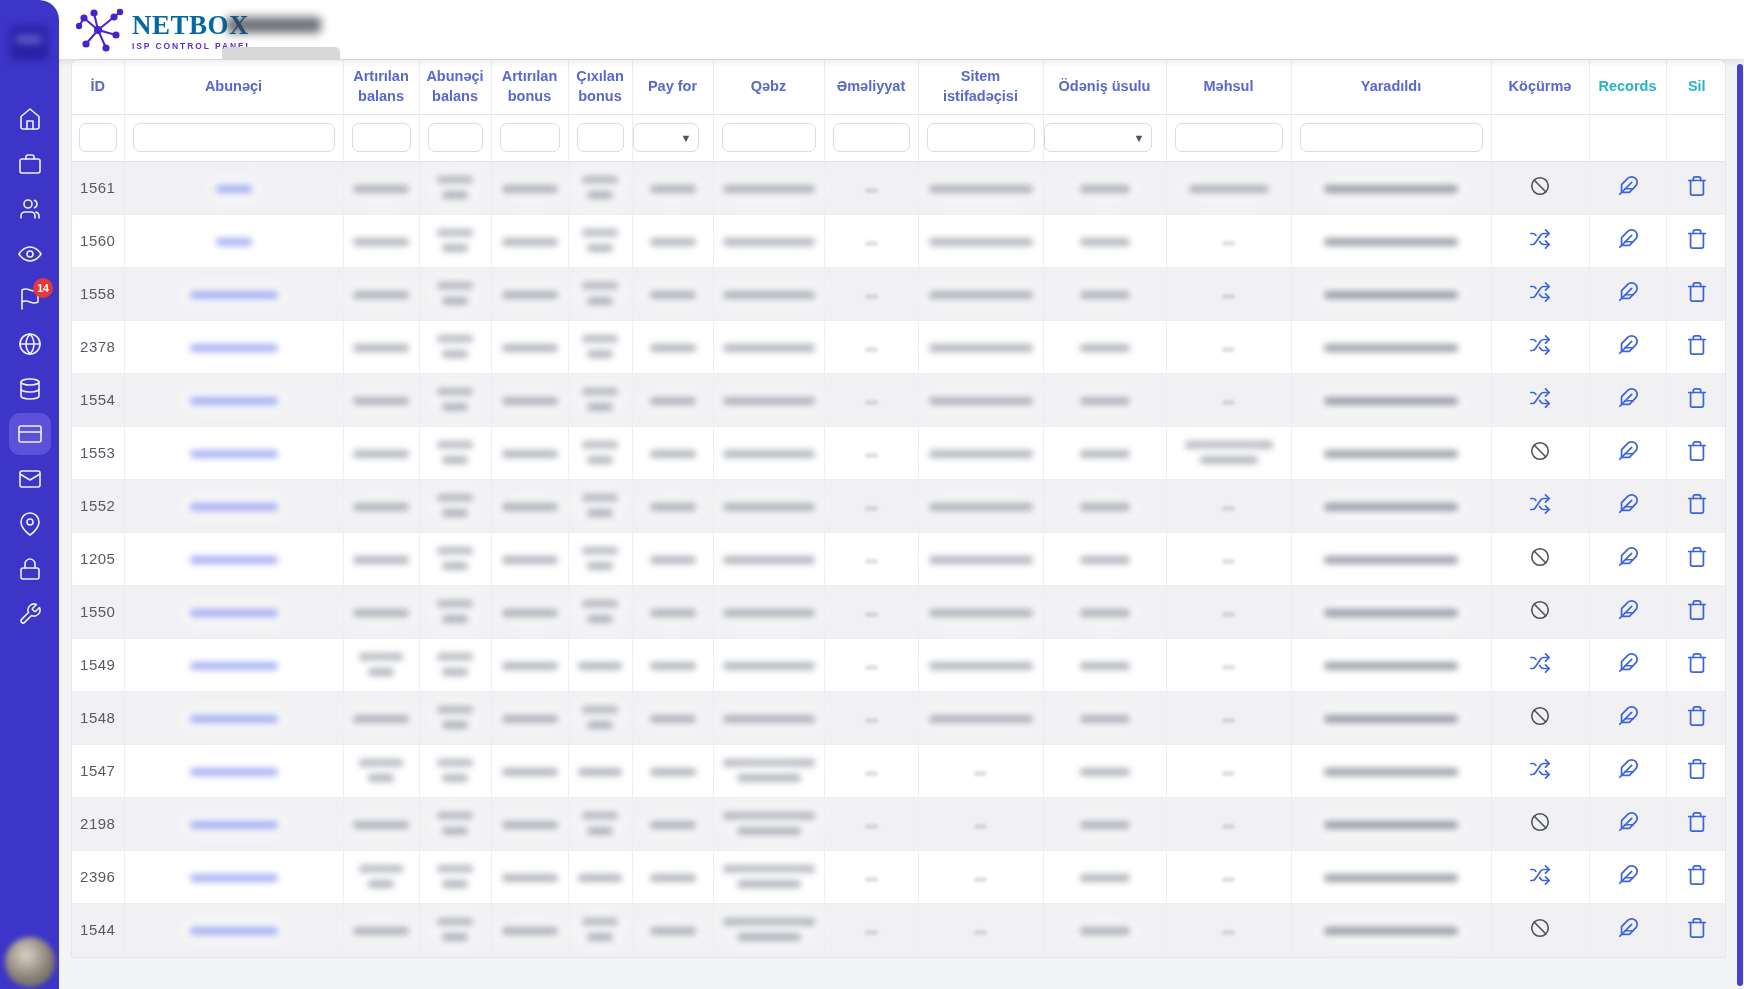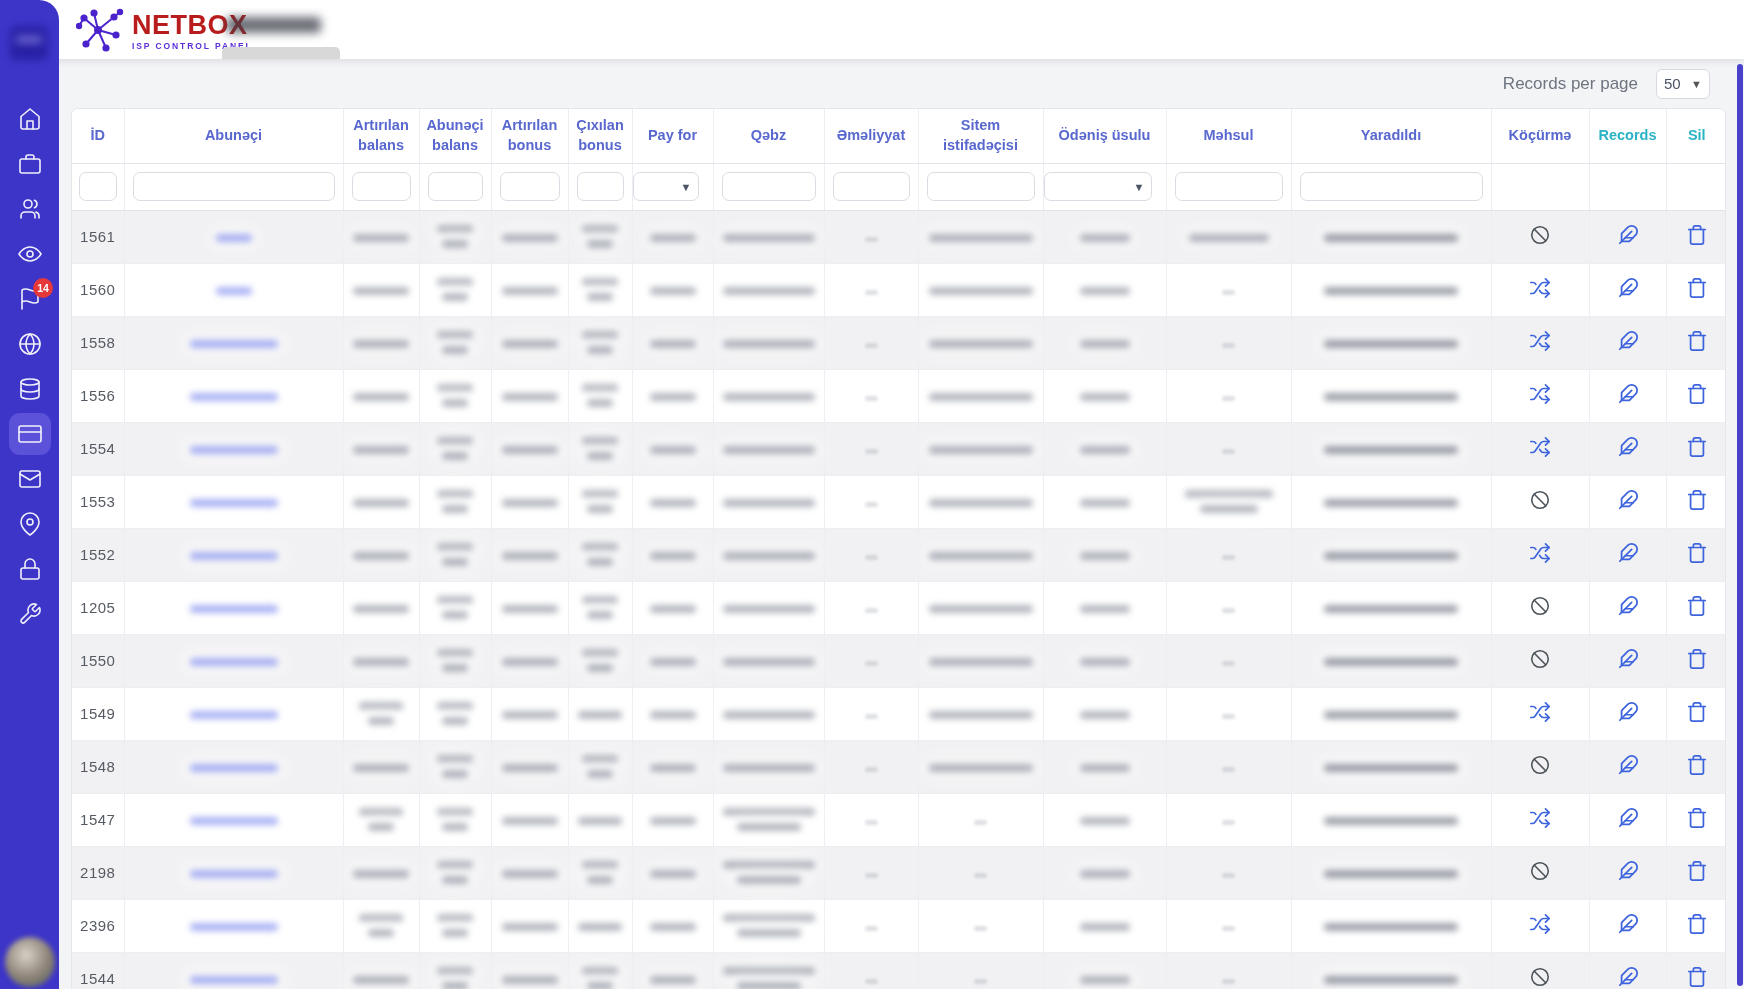--- a/index.html
+++ b/index.html
@@ -4,21 +4,21 @@
 <style>
   * { margin:0; padding:0; box-sizing:border-box; }
   html,body { width:1744px; height:989px; overflow:hidden; }
   body { font-family:"Liberation Sans", sans-serif; background:#f3f4f6; position:relative; }
 
   
   .topbar { position:absolute; left:0; top:0; width:1744px; height:59px; background:#fff;
             box-shadow:0 2px 7px rgba(40,40,70,.12); z-index:4; }
   .brand { position:absolute; left:76px; top:8px; display:flex; align-items:center; gap:8px; }
   .brand-text { display:flex; flex-direction:column; line-height:1; }
-  .brand-name { font-size:27px; font-weight:800; color:#b91c1c; letter-spacing:.5px; }
+  .brand-name { font-size:27px; font-weight:800; color:#0369a1; letter-spacing:.5px;font-family:Liberation Serif, serif; }
   .brand-tag  { font-size:8.5px; font-weight:700; color:#5b2fd6; letter-spacing:1.9px; margin-top:3px; }
   .company-blob { position:absolute; left:226px; top:17px; width:95px; height:16px; border-radius:4px;
                   background:#3a3f4a; filter:blur(5px); opacity:.75; }
   .company-tab  { position:absolute; left:222px; top:47px; width:118px; height:12px;
                   background:#d8d8d8; border-radius:5px 5px 0 0; filter:blur(.6px); }
   .top-actions { position:absolute; right:0; top:0; height:59px; }
 
   
   .sidebar { position:absolute; left:0; top:0; width:59px; height:989px; background:#3d35c8;
              border-top-right-radius:20px; z-index:6; }
@@ -204,27 +204,20 @@
       <div class="nav-item">
         <svg viewBox="0 0 24 24">
           <path d="M14.7 6.3a1 1 0 0 0 0 1.4l1.6 1.6a1 1 0 0 0 1.4 0l3.77-3.77a6 6 0 0 1-7.94 7.94l-6.91 6.91a2.12 2.12 0 0 1-3-3l6.91-6.91a6 6 0 0 1 7.94-7.94l-3.76 3.76z"></path>
         </svg>
       </div>
     </div>
   <div class="avatar"></div>
 </div>
 
 <div class="main">
-  <div class="records-row">
-    <span class="records-label">Records per page</span>
-    <div class="records-select">
-      <span>50</span>
-      <span class="chev">▼</span>
-    </div>
-  </div>
 
   <div class="table-card">
     <table>
       <colgroup>
         <col style="width:52px">
           <col style="width:219px">
           <col style="width:76px">
           <col style="width:72px">
         <col style="width:77px">
           <col style="width:64px">
@@ -421,21 +414,21 @@
               </span></td>
             <td><span class="act blue">
                 <svg viewBox="0 0 24 24">
                   <path d="M3 6h18"></path>
                   <path d="M19 6v14a2 2 0 0 1-2 2H7a2 2 0 0 1-2-2V6"></path>
                   <path d="M8 6V4a2 2 0 0 1 2-2h4a2 2 0 0 1 2 2v2"></path>
                 </svg>
               </span></td>
           </tr>
           <tr class="">
-            <td class="id-cell">1556</td>
+            <td class="id-cell">2378</td>
             <td><span class="b link" style="width: 88px;"></span></td>
             <td><span class="b" style="width: 56px;"></span></td>
             <td>
               <div class="stack">
                 <span class="b" style="width: 36px;"></span>
                 <span class="b" style="width: 26px;"></span>
               </div>
             </td>
             <td><span class="b" style="width: 56px;"></span></td>
             <td>

